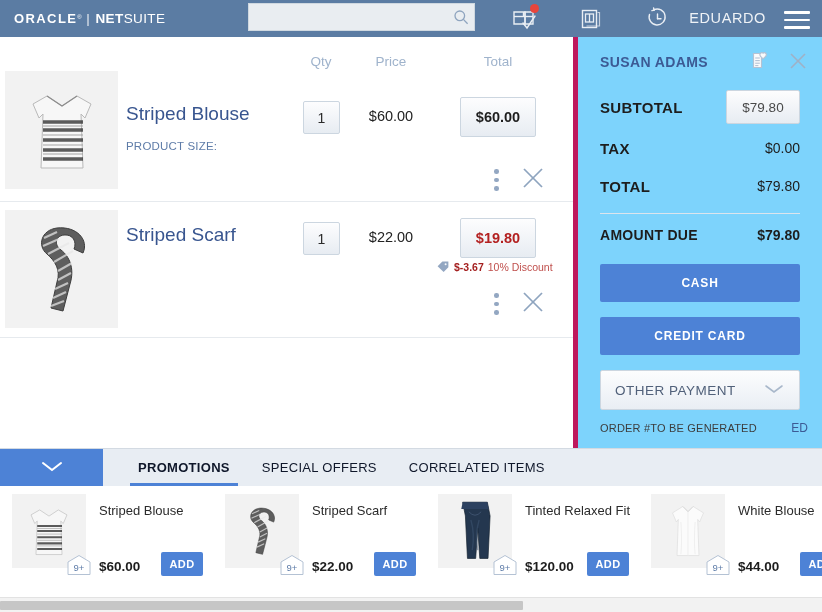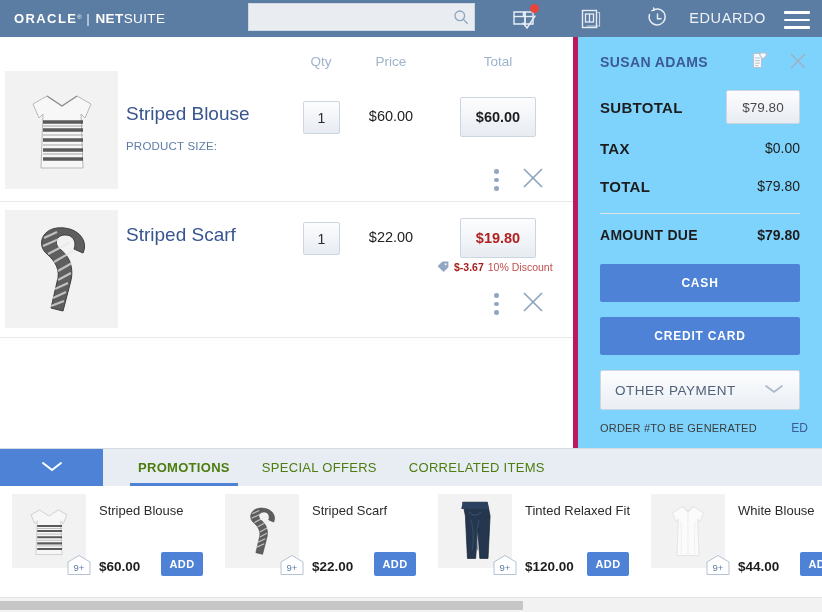--- a/index.html
+++ b/index.html
@@ -198,21 +198,21 @@
     border-top: 1px solid #d3dae2;
   }
   .collapse-btn {
     position: absolute; left: 0; top: 0;
     width: 103px; height: 37px; background: #4d82d6;
     display: flex; align-items: center; justify-content: center; cursor: pointer;
   }
   .tabs { position: absolute; left: 122px; top: 0; height: 37px; display: flex; align-items: center; gap: 0; }
   .tab {
     height: 37px; display: flex; align-items: center; padding: 0 16px;
-    font-size: 13px; color: #4d7c0f; letter-spacing: .3px; cursor: pointer;
+    font-size: 13px; color: #0f172a; letter-spacing: .3px; cursor: pointer;
     position: relative;
   }
   .tab.active { font-weight: 700; }
   .tab.active::after {
     content: ''; position: absolute; left: 8px; right: 8px; bottom: 0;
     height: 3px; background: #4d82d6;
   }
 
   
   .carousel {

